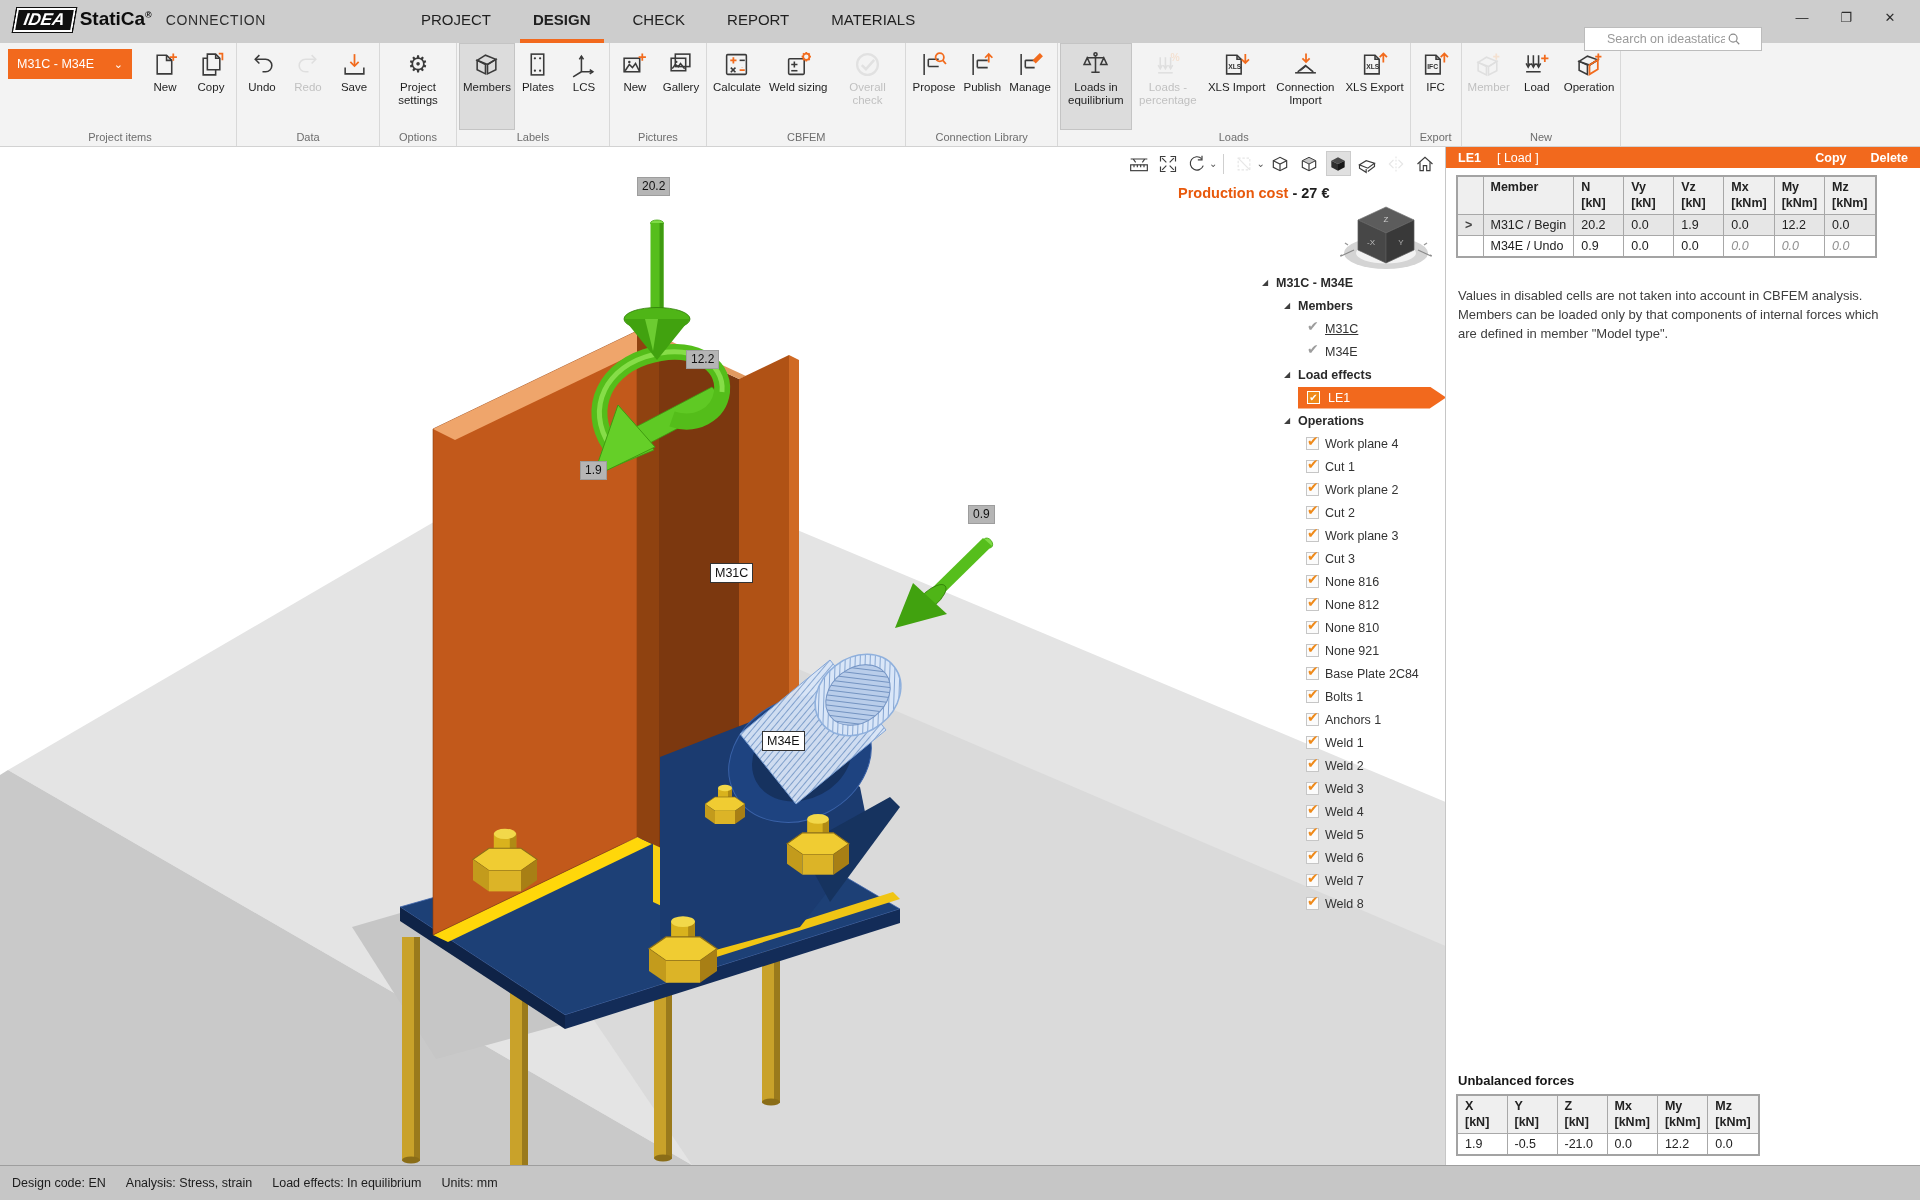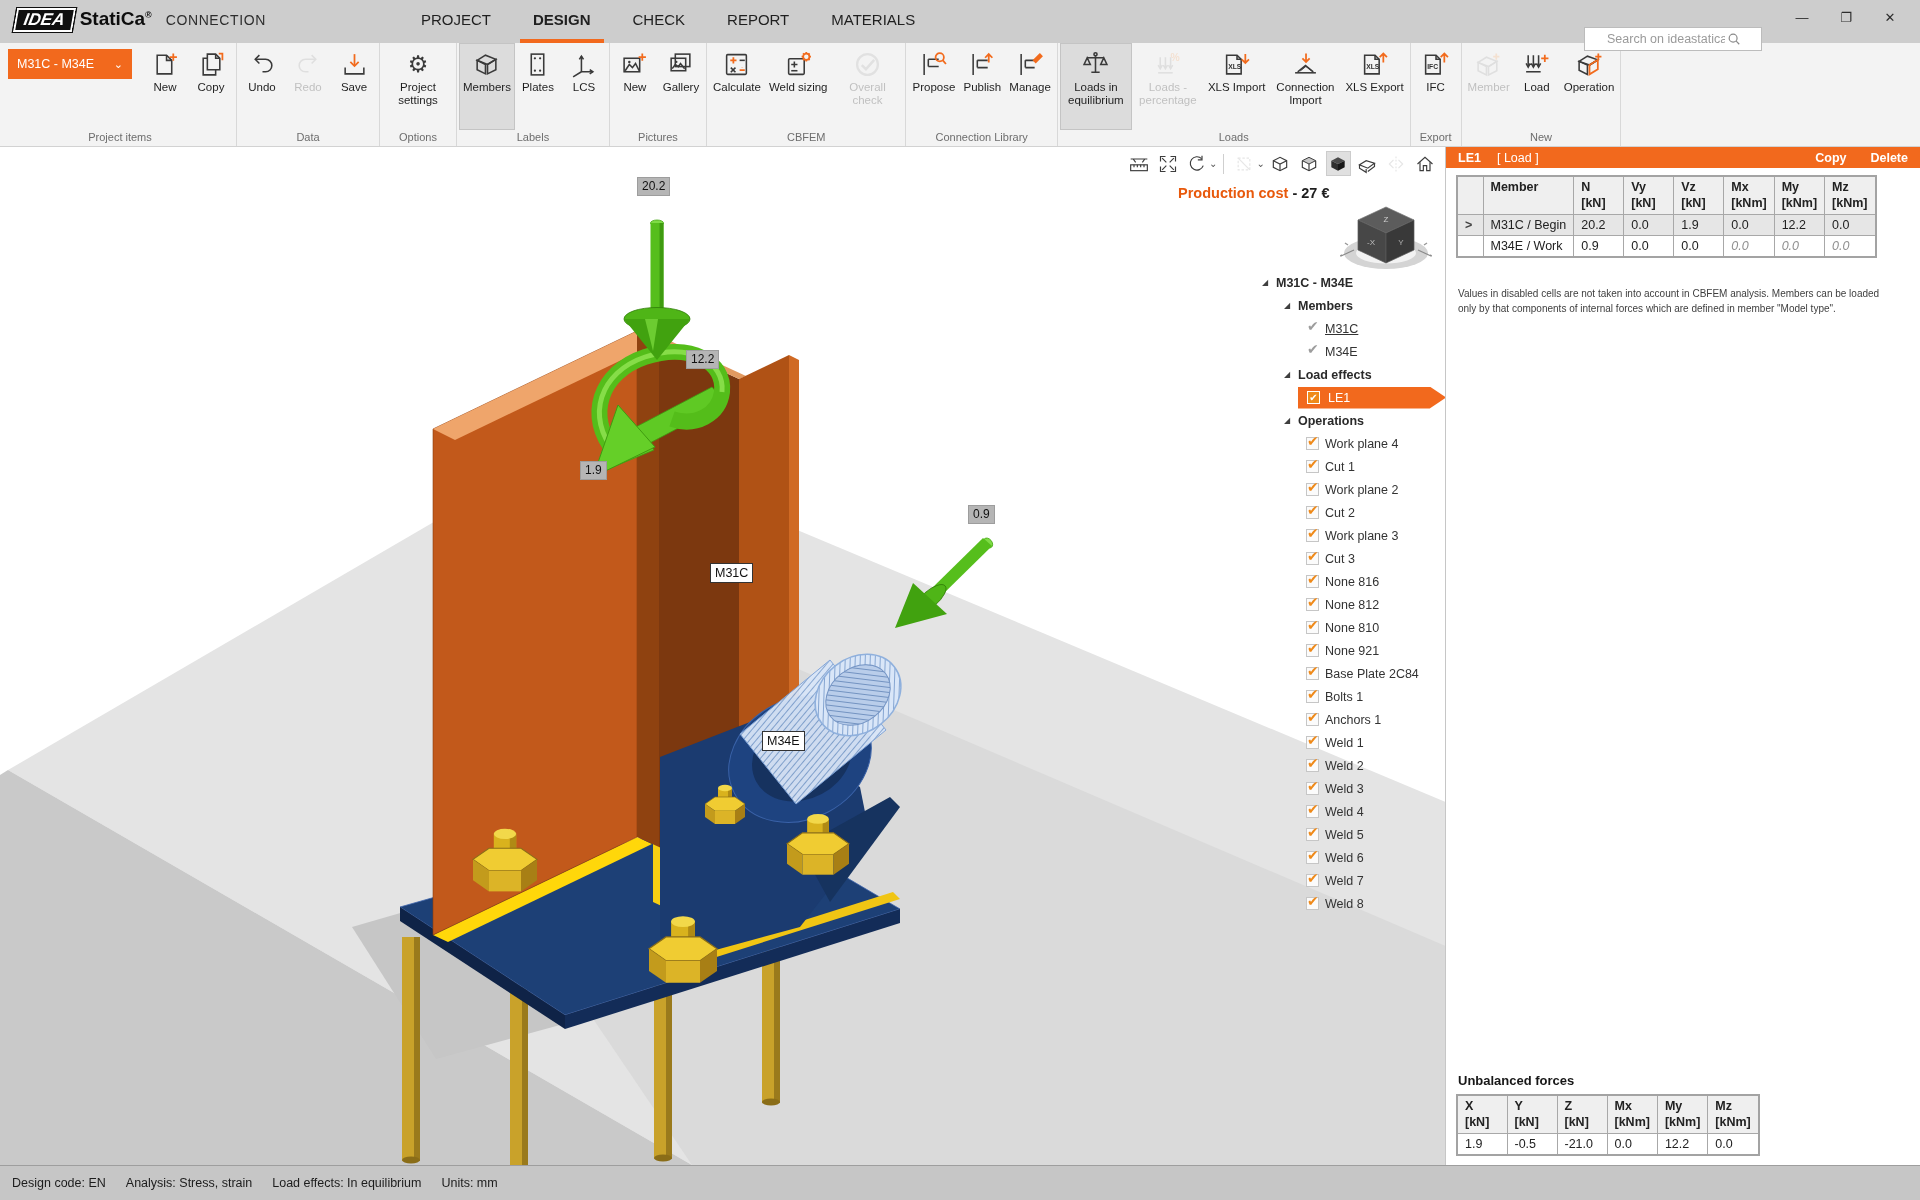--- a/index.html
+++ b/index.html
@@ -101,21 +101,21 @@
   table.grid { border-collapse:collapse; font-size:12.5px; color:#222; border:2px solid #a3a3a3; }
   table.grid th, table.grid td { border:1px solid #a8a8a8; padding:3px 7px; text-align:left; vertical-align:top; }
   table.grid th { background:#efefef; font-weight:bold; line-height:1.25; }
   table.grid th span { display:block; }
   td.marker { width:26px; text-align:center; font-weight:bold; color:#444; }
   tr.sel td { background:#e6e6e6; }
   td.mem-sel { border:2px solid #f2691d; }
   td.dis { color:#8f8f8f; font-style:italic; }
   .col-mem { min-width:86px; } .col-val { min-width:50px; }
 
-  .note { position:absolute; top:140px; left:12px; width:438px; font-size:10px; color:#3e3e3e; line-height:1.45; }
+  .note { position:absolute; top:140px; left:12px; width:438px; font-size:13px; color:#3e3e3e; line-height:1.45; }
 
   .unbal { position:absolute; top:926px; left:10px; }
   .unbal h3 { font-size:13px; margin:0 0 6px 2px; color:#171717; }
 
   
   .statusbar { height:35px; background:#c6c6c6; border-top:1px solid #9e9e9e; display:flex; align-items:center;
     gap:20px; padding:0 12px; font-size:12.5px; color:#1c1c1c; }
 </style>
 </head>
 <body>
@@ -922,21 +922,21 @@
               <td class="mem-sel">M31C / Begin</td>
               <td>20.2</td>
               <td>0.0</td>
               <td>1.9</td>
               <td>0.0</td>
               <td>12.2</td>
               <td>0.0</td>
             </tr>
             <tr>
               <td class="marker"></td>
-              <td>M34E / Work</td>
+              <td>M34E / Undo</td>
               <td>0.9</td>
               <td>0.0</td>
               <td>0.0</td>
               <td class="dis">0.0</td>
               <td class="dis">0.0</td>
               <td class="dis">0.0</td>
             </tr>
           </tbody>
         </table>
       </div>

